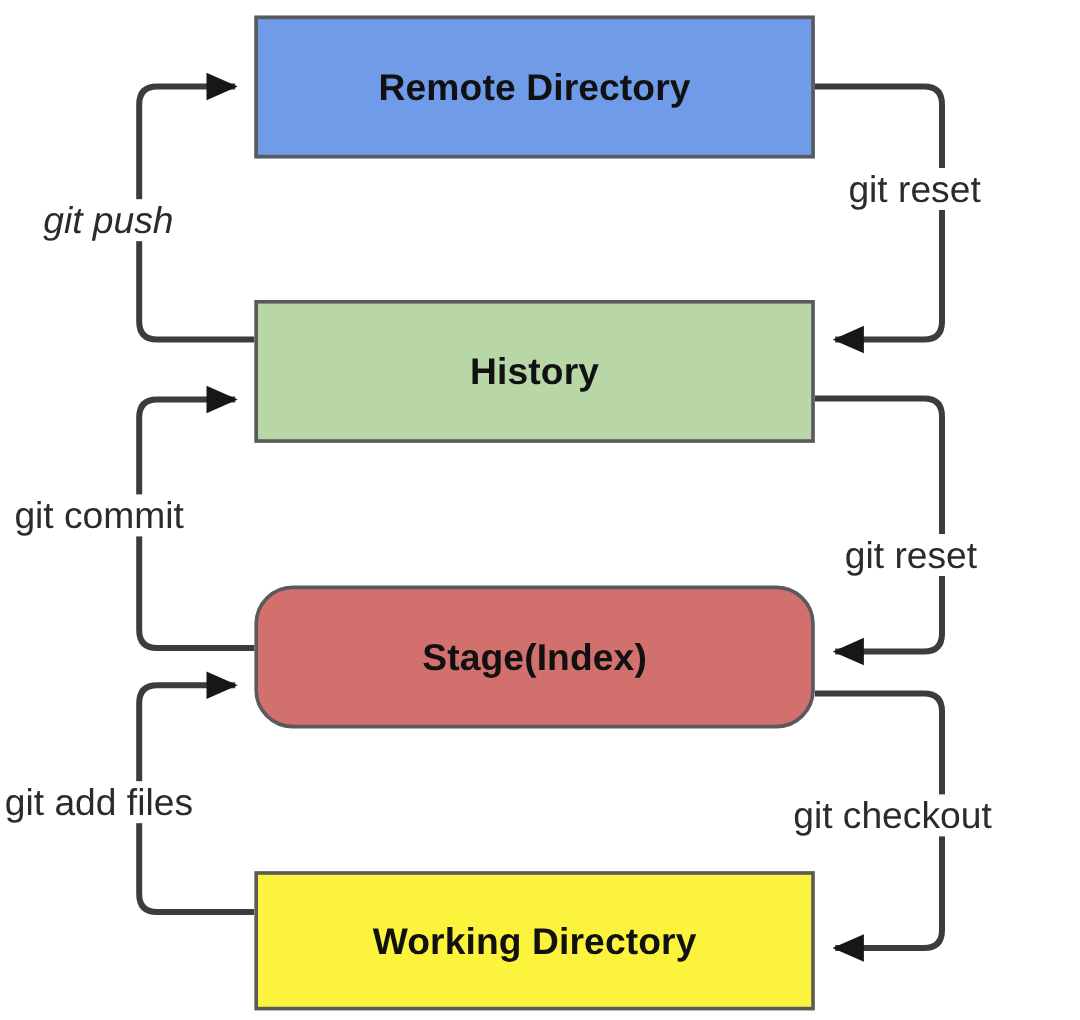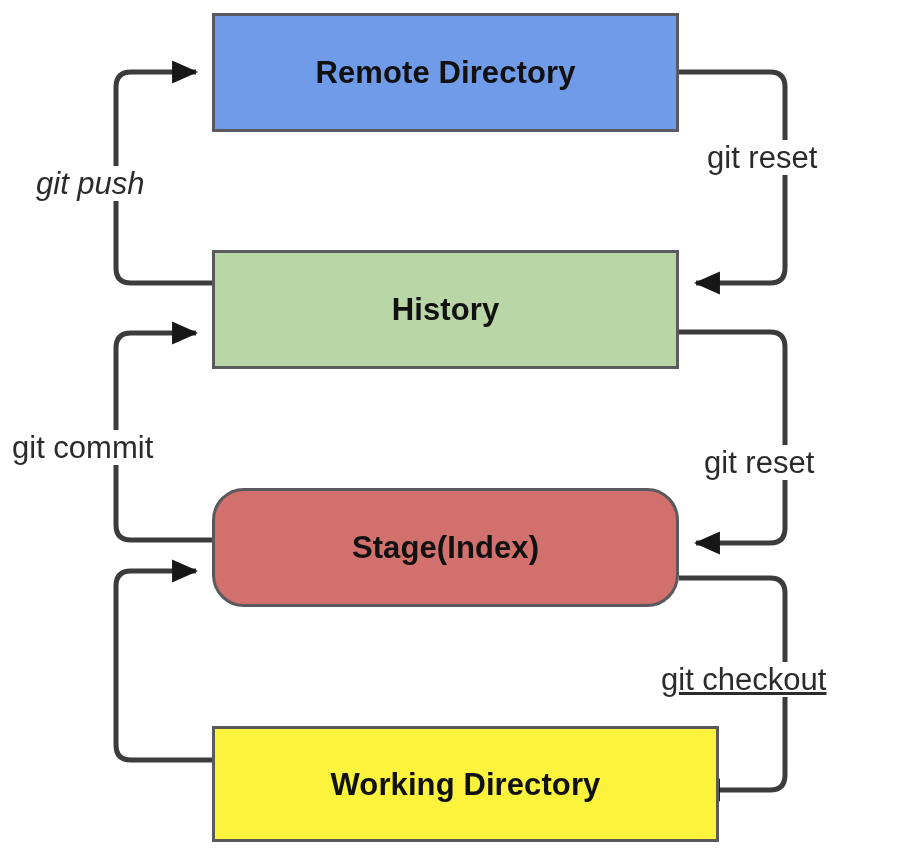--- a/index.html
+++ b/index.html
@@ -46,28 +46,28 @@
     font-size: 31px;
     color: #2b2b2b;
     white-space: nowrap;
     line-height: 1;
     background: #ffffff;
     padding: 2px 4px;
   }
   #box-remote   { left: 212px; top: 13px;  width: 467px; height: 119px; background: #6f9be8; }
   #box-history  { left: 212px; top: 250px; width: 467px; height: 119px; background: #b8d6a6; }
   #box-stage    { left: 212px; top: 488px; width: 467px; height: 119px; background: #d1706c; border-radius: 32px; }
-  #box-working  { left: 212px; top: 726px; width: 507px; height: 116px; background: #fcf43c; }
+  #box-working  { left: 212px; top: 726px; width: 467px; height: 116px; background: #fcf43c; }
 
   #label-git-push     { left: 32px;  top: 166px; font-style: italic; }
-  #label-git-commit   { left: 8px;   top: 430px; text-align: center; }
+  #label-git-commit   { left: 8px;   top: 412px; text-align: center; }
   #label-git-add      { left: 0px;   top: 651px; }
   #label-git-pull     { left: 703px; top: 140px; }
   #label-git-reset    { left: 700px; top: 445px; }
-  #label-git-checkout { left: 657px; top: 662px; text-decoration: underline; }
+  #label-git-checkout { left: 657px; top: 662px; }
 </style>
 </head>
 <body>
 
 <div id="canvas">
 
   <svg id="diagram-svg" viewBox="0 0 900 850" xmlns="http://www.w3.org/2000/svg">
     <defs>
       <marker id="arrowR" viewBox="0 0 10 10" refX="9.2" refY="5" markerWidth="5.2" markerHeight="5.2" orient="auto-start-reverse">
         <path d="M 0 0.6 L 10 5 L 0 9.4 z" fill="#171717"></path>
@@ -116,16 +116,17 @@
   </div>
 
   <div class="edge-label" id="label-git-push">git push</div>
 
   <div class="edge-label" id="label-git-pull">git reset</div>
 
   <div class="edge-label" id="label-git-commit">git commit</div>
 
   <div class="edge-label" id="label-git-reset">git reset</div>
 
+  <div class="edge-label" id="label-git-add">git add files</div>
 
   <div class="edge-label" id="label-git-checkout">git checkout</div>
 
 </div>
 
 </body></html>

